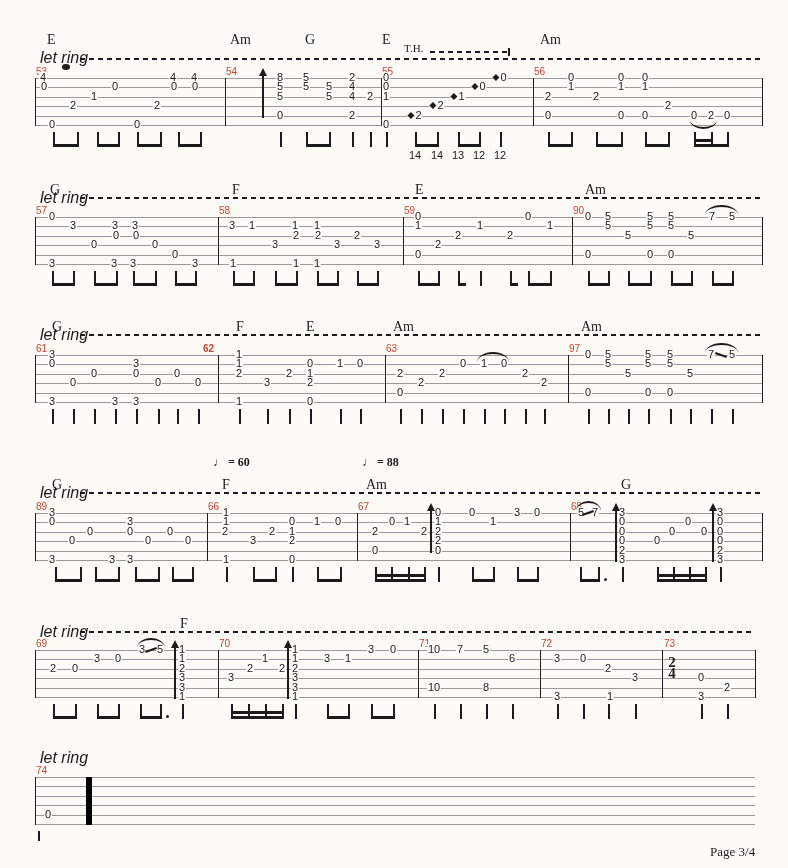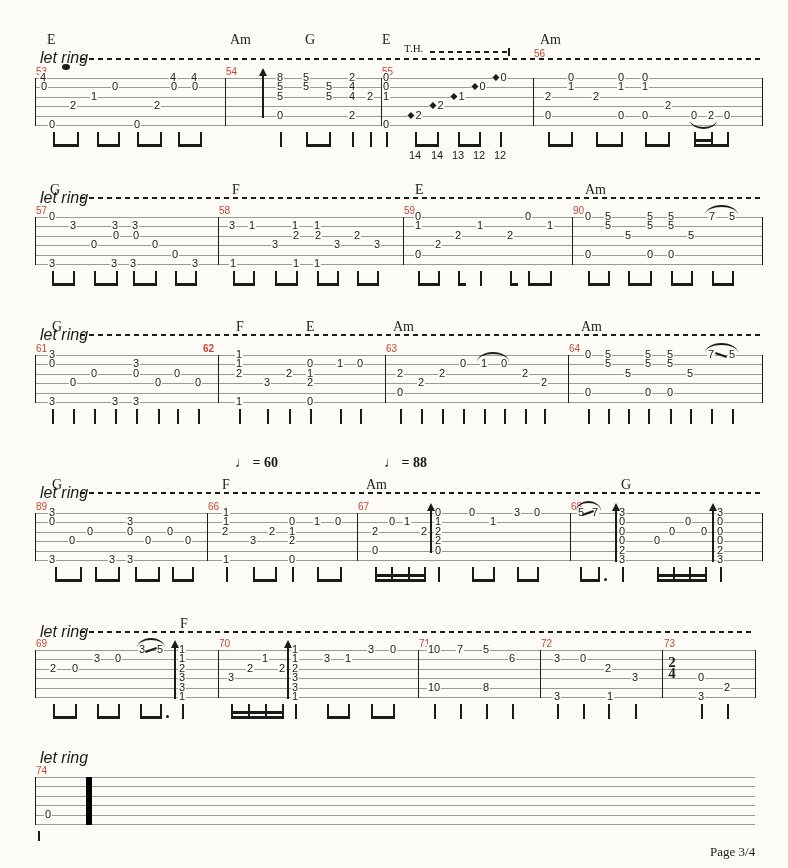--- a/index.html
+++ b/index.html
@@ -20,21 +20,21 @@
   .note{position:absolute;font-size:11px;line-height:1;background:var(--bg);padding:0 1px;transform:translate(-50%,-55%);white-space:nowrap;}
   .dia{display:inline-block;width:5px;height:5px;background:var(--ink);transform:rotate(45deg);margin-right:2px;vertical-align:1px;}
   .stem{position:absolute;width:2px;background:var(--ink);}
   .beam{position:absolute;height:3px;background:var(--ink);}
   .rdot{position:absolute;width:3px;height:3px;border-radius:50%;background:var(--ink);}
   .arc-u{position:absolute;height:8px;border-top:2px solid var(--ink);border-radius:50% 50% 0 0/100% 100% 0 0;}
   .arc-d{position:absolute;height:7px;border-bottom:2px solid var(--ink);border-radius:0 0 50% 50%/0 0 100% 100%;}
   .slide{position:absolute;width:12px;height:2px;background:var(--ink);}
   .ahead{position:absolute;width:0;height:0;border-left:4px solid transparent;border-right:4px solid transparent;border-bottom:8px solid var(--ink);}
   .blackdot{position:absolute;width:8px;height:6px;border-radius:50%;background:var(--ink);}
-  .tempo{position:absolute;font-family:"Liberation Serif",serif;font-size:14px;font-weight:bold;line-height:1;white-space:nowrap;margin-left:22px;}
+  .tempo{position:absolute;font-family:"Liberation Serif",serif;font-size:12px;font-weight:bold;line-height:1;white-space:nowrap;}
   .timesig{position:absolute;font-family:"Liberation Serif",serif;font-size:15px;font-weight:bold;line-height:11px;text-align:center;}
   .below{position:absolute;font-size:11px;line-height:1;transform:translateX(-50%);}
   .pagenum{position:absolute;font-family:"Liberation Serif",serif;font-size:13px;line-height:1;}
 </style>
 </head>
 <body>
 
 <div id="sheet">
   <span class="pagenum" style="left:710px;top:845px">Page 3/4</span>
 <div class="staff-line" style="left: 35px; top: 78px; width: 727px;"></div>
@@ -44,21 +44,21 @@
     <div class="staff-line" style="left: 35px; top: 116px; width: 727px;"></div>
     <div class="staff-line" style="left: 35px; top: 125px; width: 727px;"></div>
     <div class="barline" style="left: 35px; top: 78px; height: 48px;"></div>
     <div class="barline" style="left: 225px; top: 78px; height: 48px;"></div>
     <div class="barline" style="left: 381px; top: 78px; height: 48px;"></div>
     <div class="barline" style="left: 533px; top: 78px; height: 48px;"></div>
     <div class="barline" style="left: 762px; top: 78px; height: 48px;"></div>
     <div class="mnum" style="left: 37px; top: 67px;">53</div>
     <div class="mnum" style="left: 227px; top: 67px;">54</div>
     <div class="mnum" style="left: 383px; top: 67px;">55</div>
-    <div class="mnum" style="left: 535px; top: 49px;">56</div>
+    <div class="mnum" style="left: 535px; top: 67px;">56</div>
     <div class="chord" style="left: 47px; top: 33px;">E</div>
     <div class="chord" style="left: 230px; top: 33px;">Am</div>
     <div class="chord" style="left: 305px; top: 33px;">G</div>
     <div class="chord" style="left: 382px; top: 33px;">E</div>
     <div class="chord" style="left: 540px; top: 33px;">Am</div>
     <div class="letring" style="left: 40px; top: 50px;">let ring</div>
     <div class="dashline" style="left: 80px; top: 58px; width: 682px;"></div>
     <div class="thtext" style="left: 404px; top: 43px;">T.H.</div>
     <div class="dashline" style="left: 430px; top: 51px; width: 78px;"></div>
     <div class="tick" style="left: 508px; top: 48px; height: 8px;"></div>
@@ -285,21 +285,21 @@
     <div class="staff-line" style="left: 35px; top: 393px; width: 727px;"></div>
     <div class="staff-line" style="left: 35px; top: 402px; width: 727px;"></div>
     <div class="barline" style="left: 35px; top: 355px; height: 48px;"></div>
     <div class="barline" style="left: 218px; top: 355px; height: 48px;"></div>
     <div class="barline" style="left: 385px; top: 355px; height: 48px;"></div>
     <div class="barline" style="left: 568px; top: 355px; height: 48px;"></div>
     <div class="barline" style="left: 762px; top: 355px; height: 48px;"></div>
     <div class="mnum" style="left: 37px; top: 344px;">61</div>
     <div class="mnum" style="left: 204px; top: 344px; font-weight: bold;">62</div>
     <div class="mnum" style="left: 387px; top: 344px;">63</div>
-    <div class="mnum" style="left: 570px; top: 344px;">64</div>
+    <div class="mnum" style="left: 570px; top: 344px;">97</div>
     <div class="chord" style="left: 52px; top: 320px;">G</div>
     <div class="chord" style="left: 236px; top: 320px;">F</div>
     <div class="chord" style="left: 306px; top: 320px;">E</div>
     <div class="chord" style="left: 393px; top: 320px;">Am</div>
     <div class="chord" style="left: 581px; top: 320px;">Am</div>
     <div class="letring" style="left: 40px; top: 327px;">let ring</div>
     <div class="dashline" style="left: 80px; top: 334px; width: 682px;"></div>
     <div class="note" style="left: 52px; top: 355px;">3</div>
     <div class="note" style="left: 52px; top: 364.4px;">0</div>
     <div class="note" style="left: 136px; top: 364.4px;">3</div>

